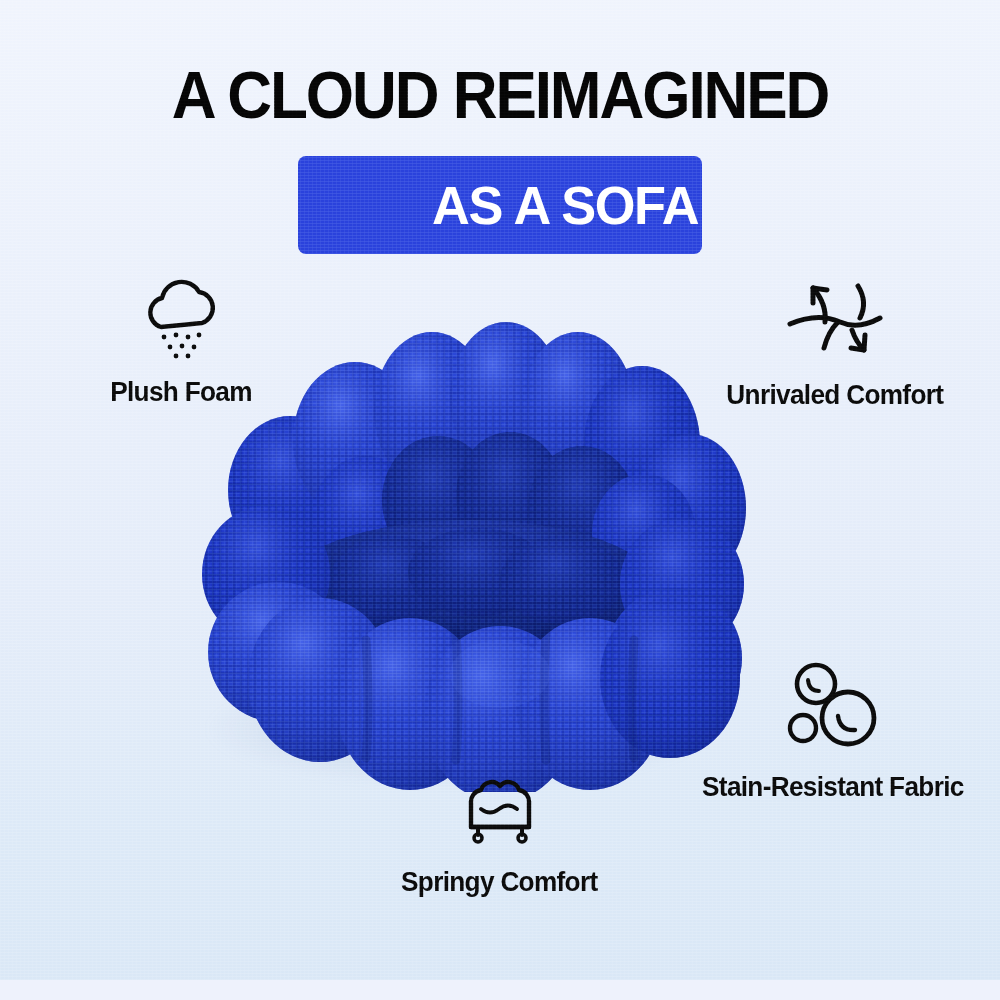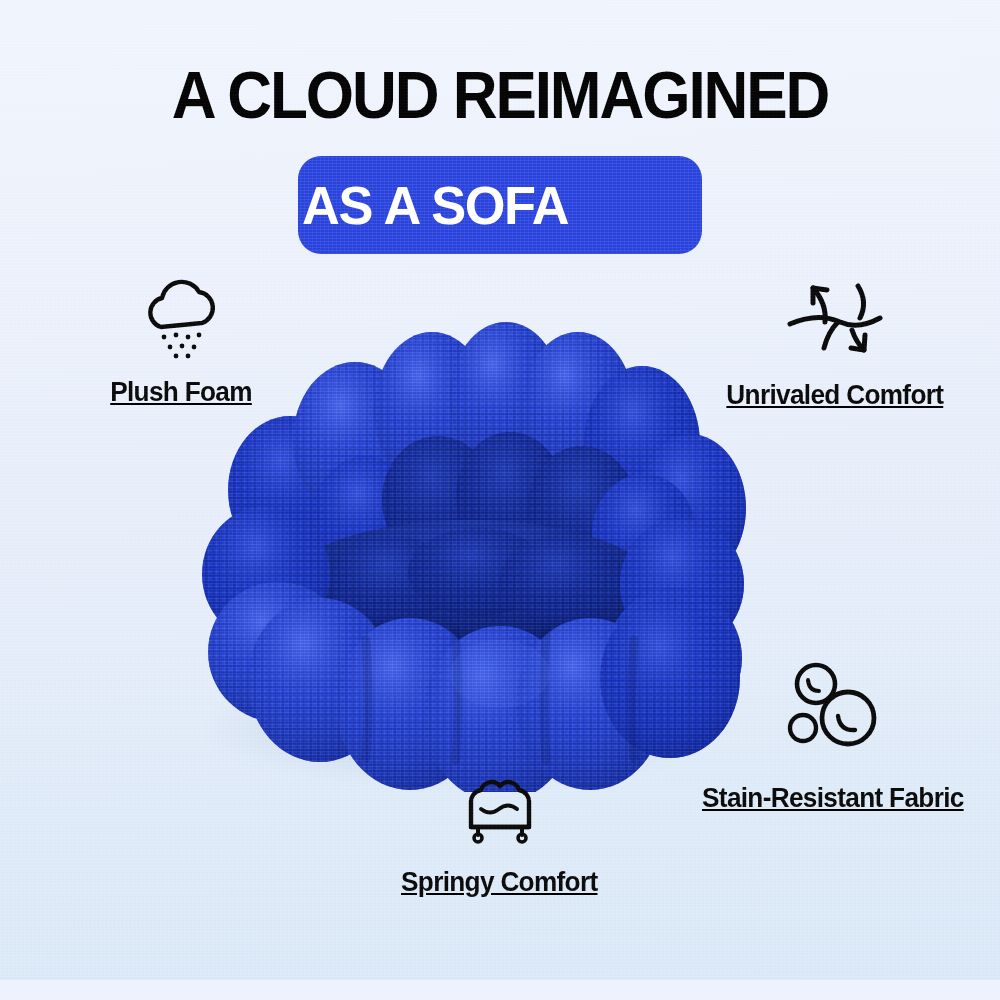--- a/index.html
+++ b/index.html
@@ -25,43 +25,43 @@
     position:absolute;left:0;right:0;top:62px;text-align:center;
     font-family:"Liberation Sans",sans-serif;
     font-size:66px;line-height:1;font-weight:bold;
     letter-spacing:-2.2px;color:#050505;
     transform:scaleX(.94);transform-origin:50% 50%;
     white-space:nowrap;
   }
   
   #badge{
     position:absolute;left:298px;top:156px;width:404px;height:98px;
-    background:#2a42dc;border-radius:23px;
-    display:flex;align-items:center;justify-content:flex-start;
+    background:#2a42dc;border-radius:8px;
+    display:flex;align-items:center;justify-content:flex-end;
   }
   #badge-text{
     font-family:"Liberation Sans",sans-serif;
     font-size:54px;font-weight:bold;letter-spacing:-1.4px;
     color:#ffffff;white-space:nowrap;transform:scaleX(.97);
   }
   
-  .feature{position:absolute;display:flex;flex-direction:column;align-items:center;text-decoration:underline;}
+  .feature{position:absolute;display:flex;flex-direction:column;align-items:center;}
   .feature .ico{display:block;}
   .feature .lbl{
     font-family:"Liberation Sans",sans-serif;
     font-weight:bold;font-size:27px;letter-spacing:-.7px;
     color:#0a0a0a;white-space:nowrap;transform:scaleX(.97);
   }
   #f-plush{left:56px;top:275px;width:250px;}
   #f-plush .lbl{margin-top:10px;}
   #f-unrivaled{left:690px;top:272px;width:290px;}
   #f-unrivaled .lbl{margin-top:14px;}
   #f-durable{left:58px;top:680px;width:250px;}
   #f-durable .lbl{margin-top:12px;}
-  #f-stain{left:678px;top:662px;width:310px;gap:11px;}
+  #f-stain{left:678px;top:662px;width:310px;}
   #f-stain .lbl{margin-top:14px;}
   #f-springy{left:372px;top:765px;width:255px;}
   #f-springy .lbl{margin-top:12px;}
 
   
   #sofa-wrap{position:absolute;left:170px;top:322px;width:580px;height:470px;}
   #sofa-shadow{
     position:absolute;left:40px;top:352px;width:500px;height:110px;
     background:radial-gradient(ellipse at 50% 50%,rgba(120,150,190,.33) 0%,rgba(140,165,200,.16) 45%,rgba(180,200,225,0) 72%);
     filter:blur(6px);

